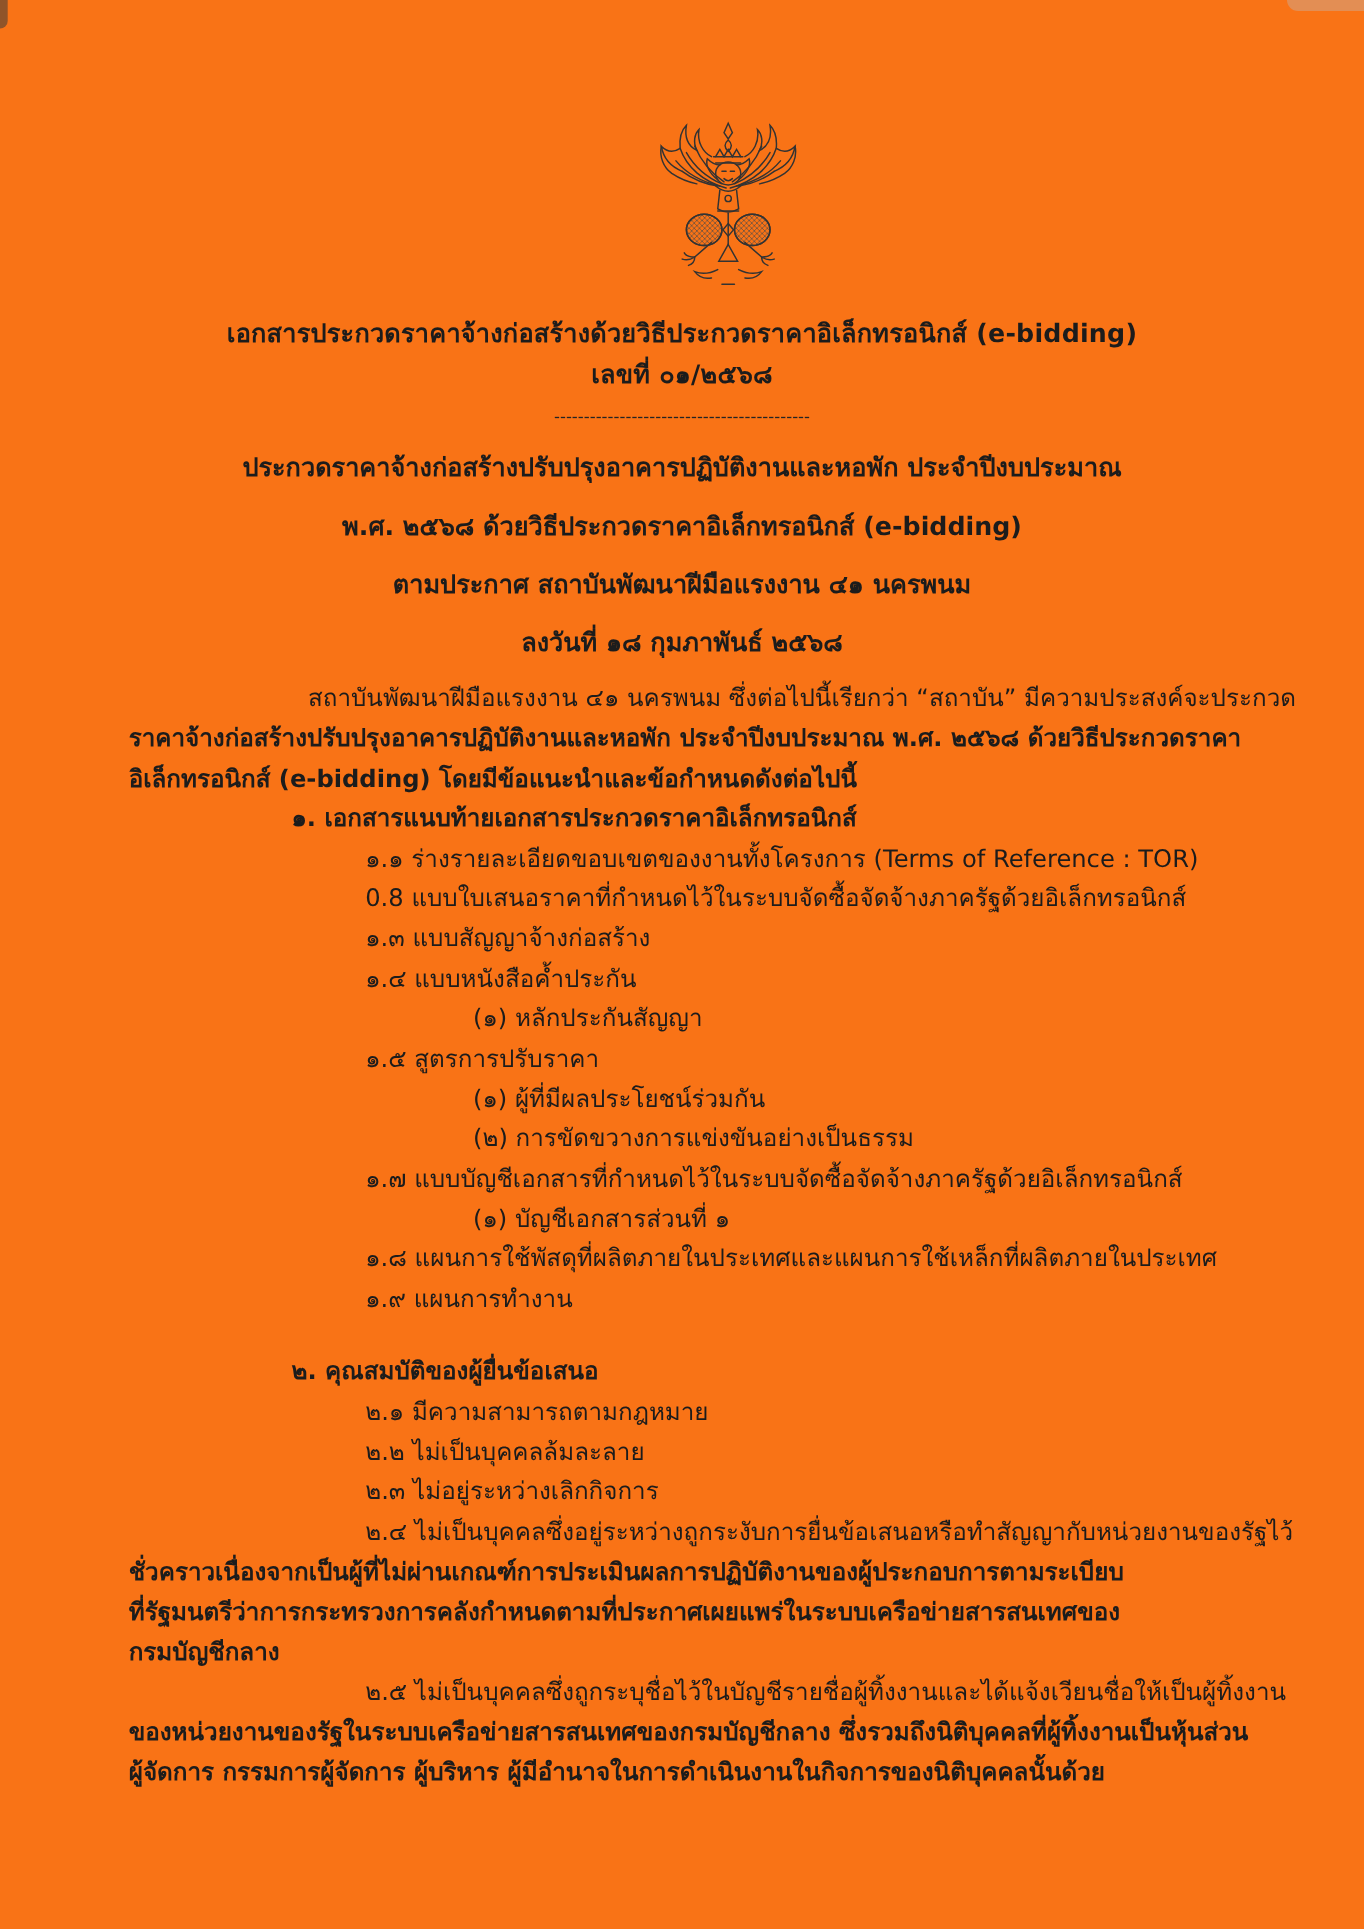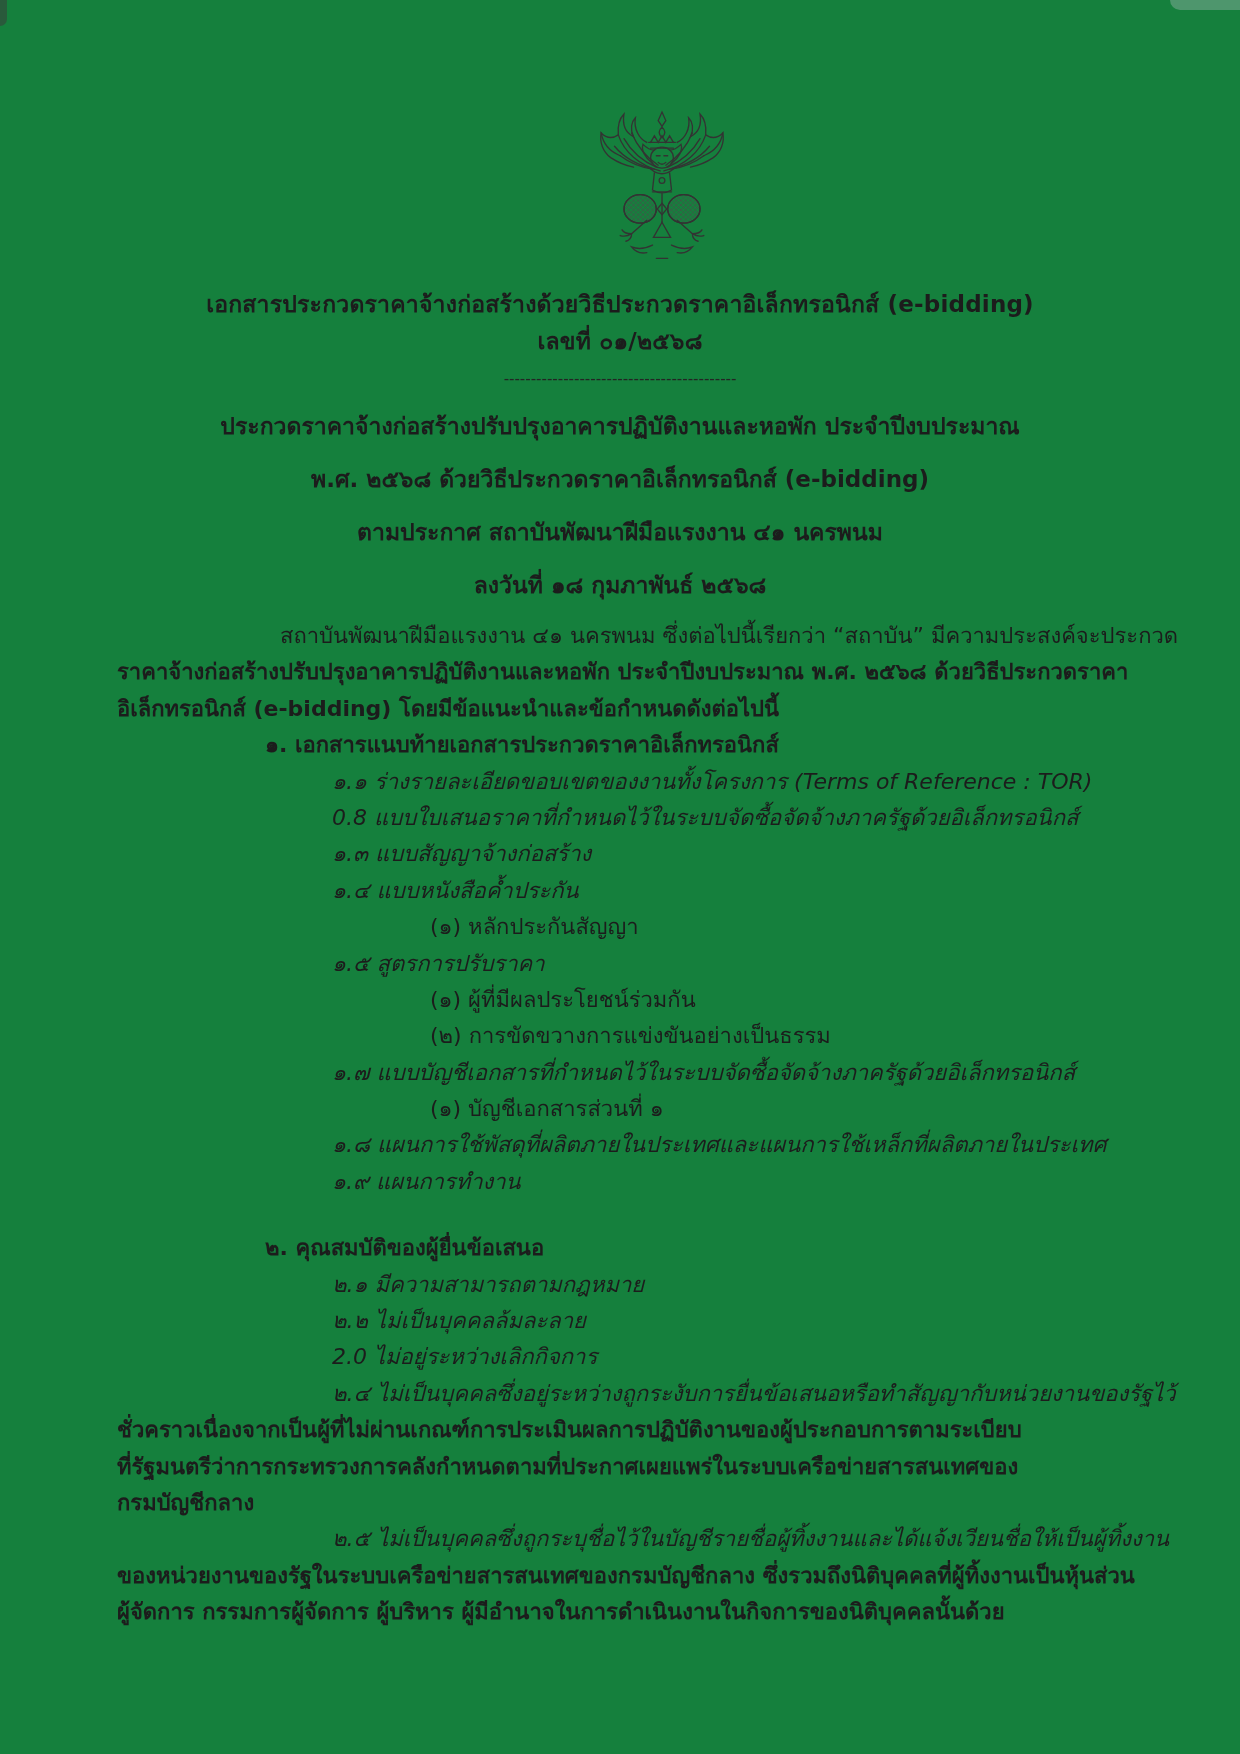--- a/index.html
+++ b/index.html
@@ -4,21 +4,21 @@
 <style>
   html,body{margin:0;padding:0;}
   body{
     width:1240px;height:1754px;
     background:#e8e8e6;
     font-family:"DejaVu Sans","Liberation Sans",sans-serif;
   }
   .page{
     position:relative;
     width:1240px;height:1754px;
-    background:#15803d;
+    background:#f97316;
     color:#1c1c1c;
     overflow:hidden;
   }
   
   .scan-corner-tl{
     position:absolute;left:0;top:0;width:7px;height:26px;
     background:#3a3a3a;opacity:.55;border-bottom-right-radius:7px;
   }
   .scan-edge-tr{
     position:absolute;right:0;top:0;width:70px;height:10px;
@@ -51,21 +51,21 @@
     padding:0 80px 0 117px;
     font-size:22px;
   }
   .line{
     line-height:36.4px;height:36.4px;
     white-space:nowrap;
   }
   .line.indent-para{padding-left:163px;text-align:center;}
   .line.plain{padding-left:0;font-weight:bold;}
   .line.heading{font-weight:bold;padding-left:148px;}
-  .line.item{padding-left:215px;font-style:italic;}
+  .line.item{padding-left:215px;}
   .line.subitem{padding-left:313px;}
   .line.gap{height:30px;}
 </style>
 </head>
 <body>
 
 <div class="page">
   <div class="scan-corner-tl"></div>
   <div class="scan-edge-tr"></div>
 
@@ -139,21 +139,21 @@
       <div class="line subitem">(๑) ผู้ที่มีผลประโยชน์ร่วมกัน</div>
       <div class="line subitem">(๒) การขัดขวางการแข่งขันอย่างเป็นธรรม</div>
       <div class="line item">๑.๗ แบบบัญชีเอกสารที่กำหนดไว้ในระบบจัดซื้อจัดจ้างภาครัฐด้วยอิเล็กทรอนิกส์</div>
       <div class="line subitem">(๑) บัญชีเอกสารส่วนที่ ๑</div>
       <div class="line item">๑.๘ แผนการใช้พัสดุที่ผลิตภายในประเทศและแผนการใช้เหล็กที่ผลิตภายในประเทศ</div>
       <div class="line item">๑.๙ แผนการทำงาน</div>
       <div class="line gap"></div>
       <div class="line heading">๒. คุณสมบัติของผู้ยื่นข้อเสนอ</div>
       <div class="line item">๒.๑ มีความสามารถตามกฎหมาย</div>
       <div class="line item">๒.๒ ไม่เป็นบุคคลล้มละลาย</div>
-      <div class="line item">2.0 ไม่อยู่ระหว่างเลิกกิจการ</div>
+      <div class="line item">๒.๓ ไม่อยู่ระหว่างเลิกกิจการ</div>
       <div class="line item">๒.๔ ไม่เป็นบุคคลซึ่งอยู่ระหว่างถูกระงับการยื่นข้อเสนอหรือทำสัญญากับหน่วยงานของรัฐไว้</div>
       <div class="line plain">ชั่วคราวเนื่องจากเป็นผู้ที่ไม่ผ่านเกณฑ์การประเมินผลการปฏิบัติงานของผู้ประกอบการตามระเบียบ</div>
       <div class="line plain">ที่รัฐมนตรีว่าการกระทรวงการคลังกำหนดตามที่ประกาศเผยแพร่ในระบบเครือข่ายสารสนเทศของ</div>
       <div class="line plain">กรมบัญชีกลาง</div>
       <div class="line item">๒.๕ ไม่เป็นบุคคลซึ่งถูกระบุชื่อไว้ในบัญชีรายชื่อผู้ทิ้งงานและได้แจ้งเวียนชื่อให้เป็นผู้ทิ้งงาน</div>
       <div class="line plain">ของหน่วยงานของรัฐในระบบเครือข่ายสารสนเทศของกรมบัญชีกลาง ซึ่งรวมถึงนิติบุคคลที่ผู้ทิ้งงานเป็นหุ้นส่วน</div>
       <div class="line plain">ผู้จัดการ กรรมการผู้จัดการ ผู้บริหาร ผู้มีอำนาจในการดำเนินงานในกิจการของนิติบุคคลนั้นด้วย</div>
   </div>
 </div>
 

